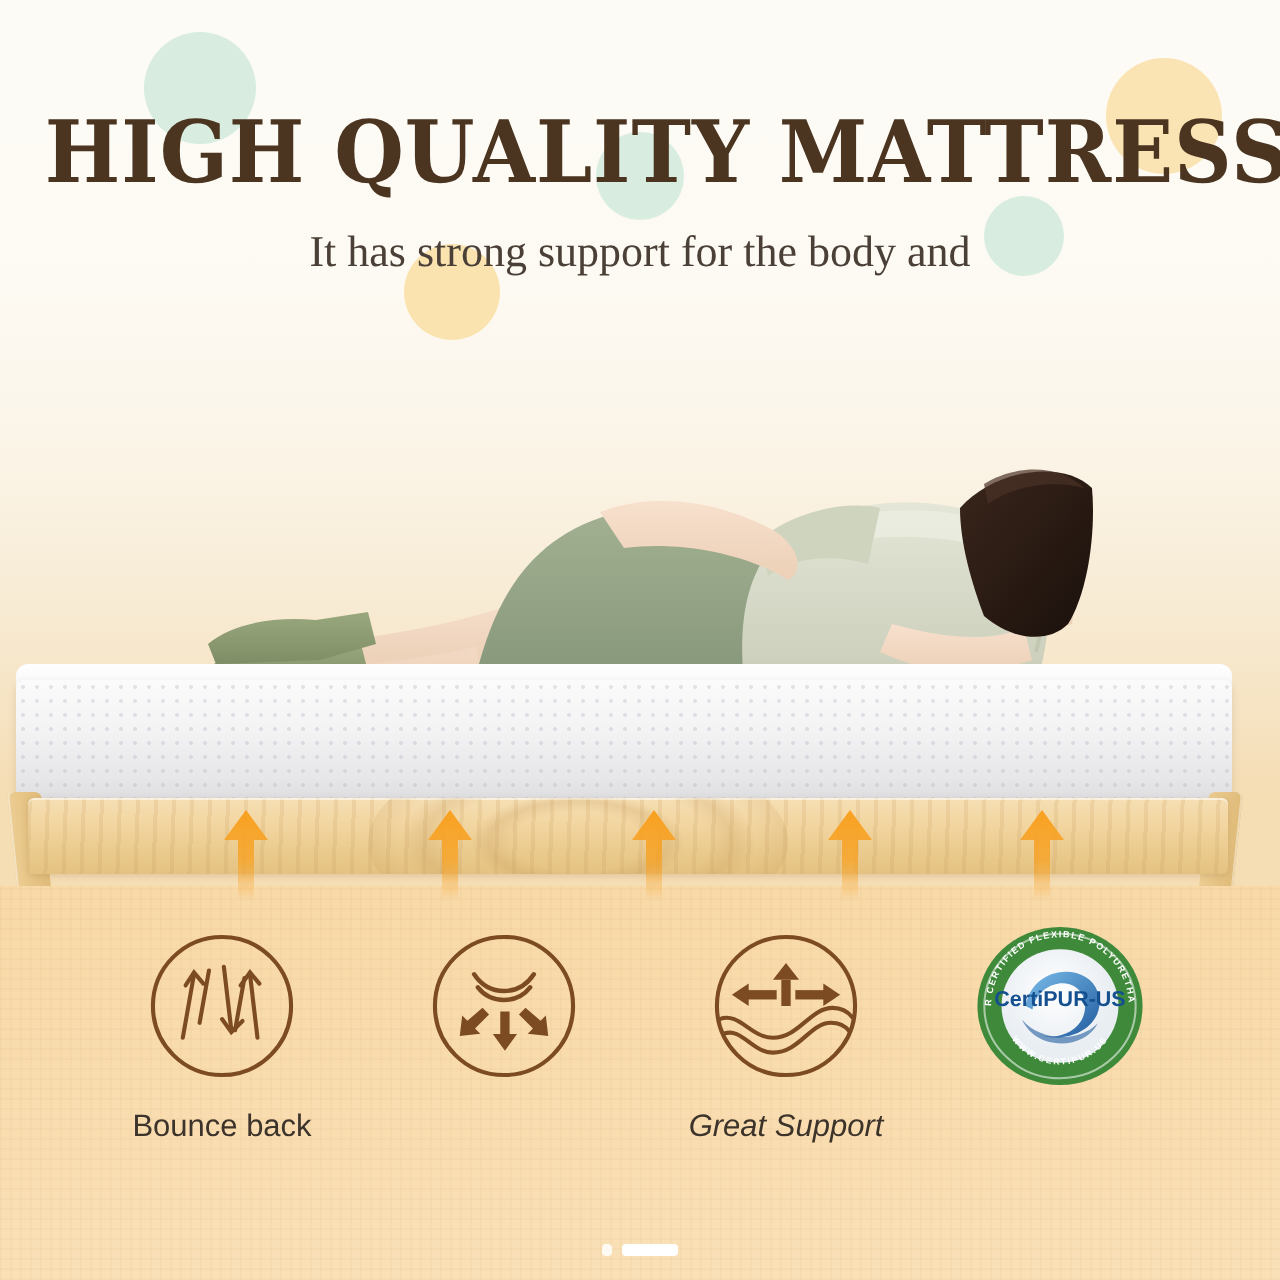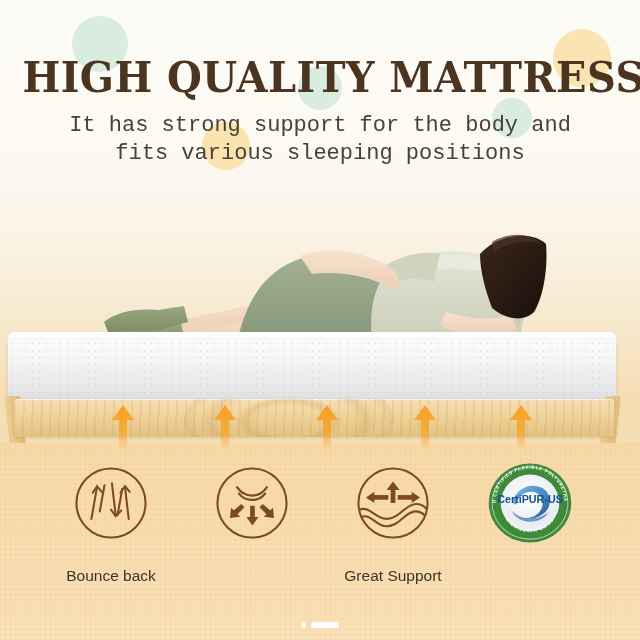--- a/index.html
+++ b/index.html
@@ -19,21 +19,21 @@
   .title{
     position:absolute;left:0;top:52px;width:640px;text-align:center;
     font-family:"DejaVu Serif", serif;
     font-weight:700;font-size:43px;letter-spacing:0.5px;
     color:#4b3520;
     transform:scaleX(0.93);
     white-space:nowrap;
   }
   .subtitle{
     position:absolute;left:0;top:112px;width:640px;text-align:center;
-    font-family:Liberation Mono, monospace;
+    font-family:Liberation Serif, serif;
     font-weight:400;font-size:22px;line-height:28px;color:#4b4038;
   }
 
   
   .scene{position:absolute;left:0;top:200px;width:640px;height:260px;overflow:hidden;}
 
   
   .mattress{
     position:absolute;left:8px;top:140px;width:608px;height:62px;
     background:linear-gradient(180deg,#fbfbfb 0%,#f3f3f4 40%,#e7e7e9 78%,#dcdcdf 100%);
@@ -84,21 +84,21 @@
     position:absolute;left:0;top:443px;width:640px;height:197px;
     background:
       repeating-linear-gradient(0deg, rgba(205,158,95,.07) 0 1px, rgba(0,0,0,0) 1px 5px),
       repeating-linear-gradient(90deg, rgba(205,158,95,.07) 0 1px, rgba(0,0,0,0) 1px 5px),
       linear-gradient(180deg,#f8d9a7 0%,#f9dcae 45%,#fae0b7 100%);
   }
   .features{position:absolute;left:0;top:0;width:640px;height:160px;}
   .feature{position:absolute;top:14px;width:150px;text-align:center;}
   .feature .ic{height:92px;display:flex;align-items:center;justify-content:center;}
   .feature .flabel{
-    margin-top:18px;font-size:15.5px;line-height:18px;color:#3c332b;
+    margin-top:6px;font-size:15.5px;line-height:18px;color:#3c332b;
     font-family:"Liberation Sans", sans-serif;
   }
 
   .pager{position:absolute;left:0;bottom:12px;width:640px;display:flex;justify-content:center;align-items:center;gap:5px;}
   .dot{width:5px;height:6px;border-radius:2px;background:#ffffff;opacity:.85;}
   .dot.active{width:28px;background:#ffffff;opacity:1;}
 </style>
 </head>
 <body>
 
@@ -108,21 +108,20 @@
     <div id="blob-layer">
         <div class="blob" style="left: 72px; top: 16px; width: 56px; height: 56px; background: rgb(216, 236, 224);"></div>
         <div class="blob" style="left: 298px; top: 66px; width: 44px; height: 44px; background: rgb(216, 236, 224);"></div>
         <div class="blob" style="left: 553px; top: 29px; width: 58px; height: 58px; background: rgb(251, 228, 180);"></div>
         <div class="blob" style="left: 492px; top: 98px; width: 40px; height: 40px; background: rgb(216, 236, 224);"></div>
         <div class="blob" style="left: 202px; top: 122px; width: 48px; height: 48px; background: rgb(251, 227, 176);"></div>
       </div>
     <div class="title">HIGH QUALITY MATTRESS</div>
     <div class="subtitle">
       <span>It has strong support for the body and</span><br>
-      <span>fits various sleeping positions</span>
     </div>
   </div>
 
   <div class="scene">
 
     <svg class="person" viewBox="0 0 460 120">
       <defs>
         <linearGradient id="shirtG" x1="0" y1="0" x2="0" y2="1">
           <stop offset="0" stop-color="#e4e6d7"></stop>
             <stop offset="1" stop-color="#c9cdb8"></stop>
@@ -264,21 +263,21 @@
       <path d="M31 35 C 38 44, 52 44, 59 35"></path>
     </g>
     <g fill="#7c4b21">
       <path d="M43 48 h5 v12 h4 l-6.5 9 l-6.5 -9 h4 z"></path>
       <path d="M33.5 46 l3.5 3.5 l-7.5 7.5 l2.8 2.8 l-11 1.3 l1.3 -11 l2.8 2.8 z"></path>
       <path d="M56.5 46 l-3.5 3.5 l7.5 7.5 l-2.8 2.8 l11 1.3 l-1.3 -11 l-2.8 2.8 z"></path>
     </g>
   </svg>
 </div>
         </div>
-        <div class="feature" style="left: 318px;">
+        <div class="feature" style="left: 318px; font-style: italic;">
           <div class="ic">
   <svg viewBox="0 0 90 90" width="84" height="84">
     <circle cx="45" cy="45" r="37" fill="none" stroke="#7c4b21" stroke-width="2.2"></circle>
     <g fill="#7c4b21">
       <path d="M42.5 31 h5 v14 h-5 z"></path>
       <path d="M45 22 l7 9 h-14 z"></path>
       <path d="M24 36.5 h16 v5 h-16 z"></path>
       <path d="M16 39 l9 -6 v12 z"></path>
       <path d="M50 36.5 h16 v5 h-16 z"></path>
       <path d="M74 39 l-9 -6 v12 z"></path>

